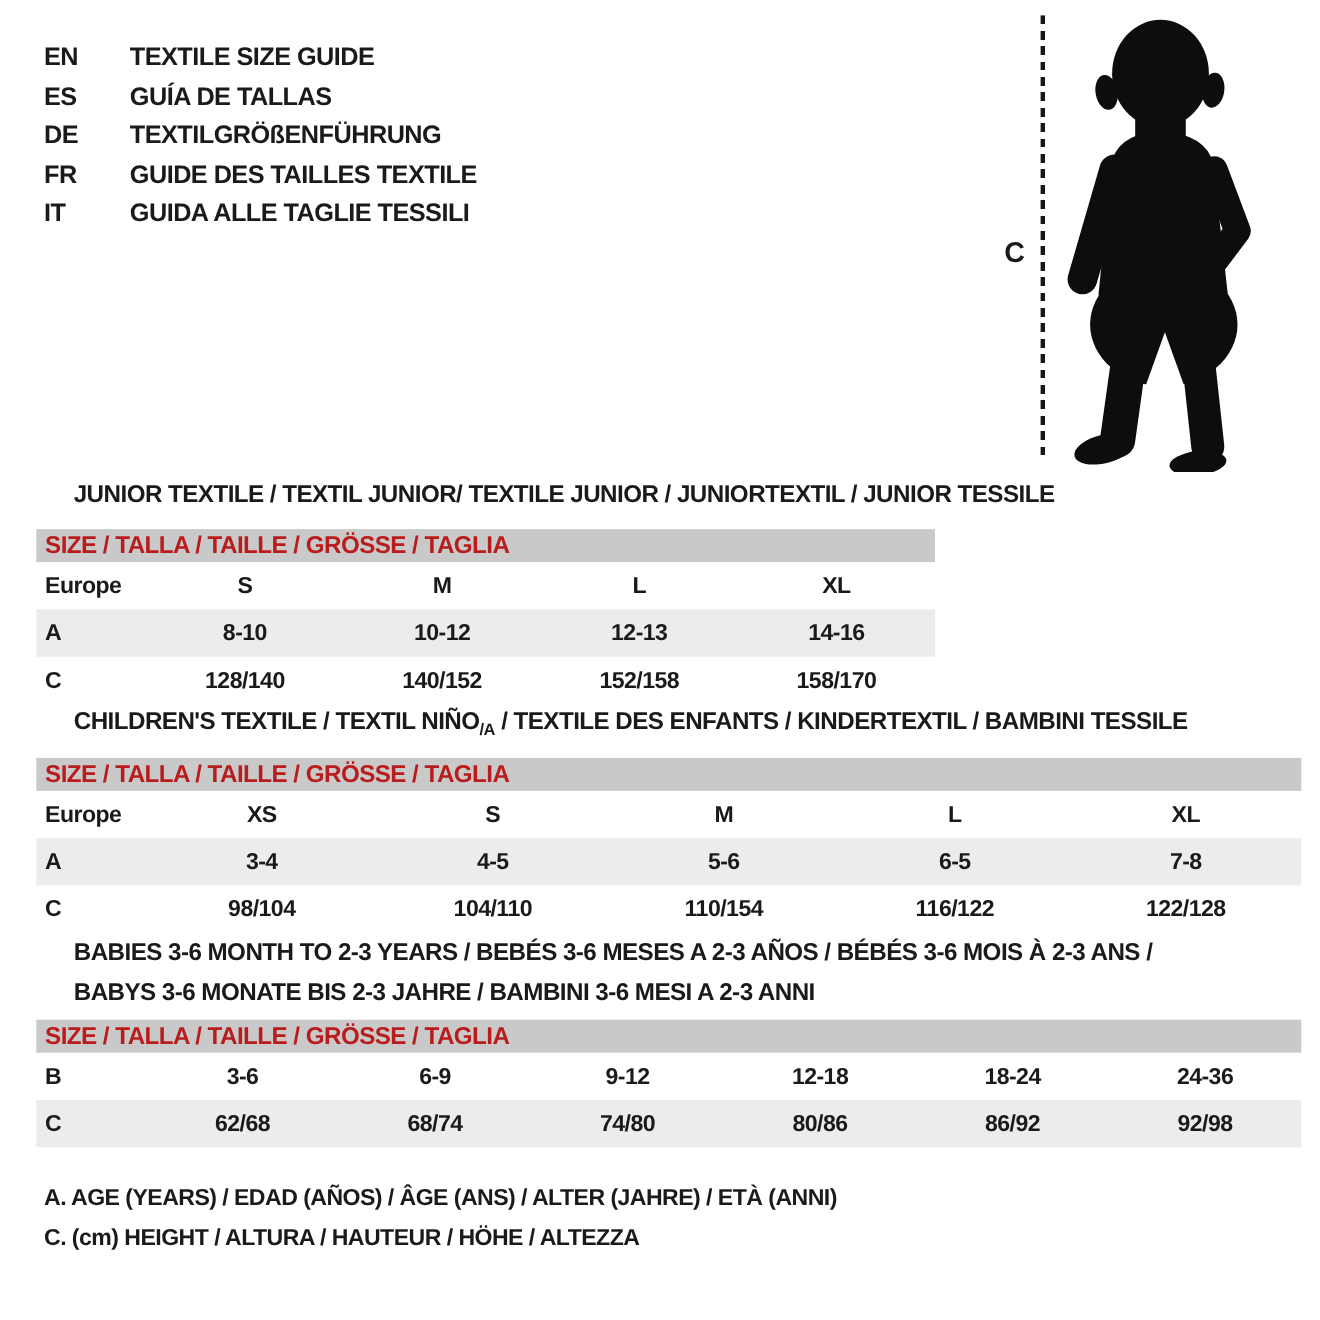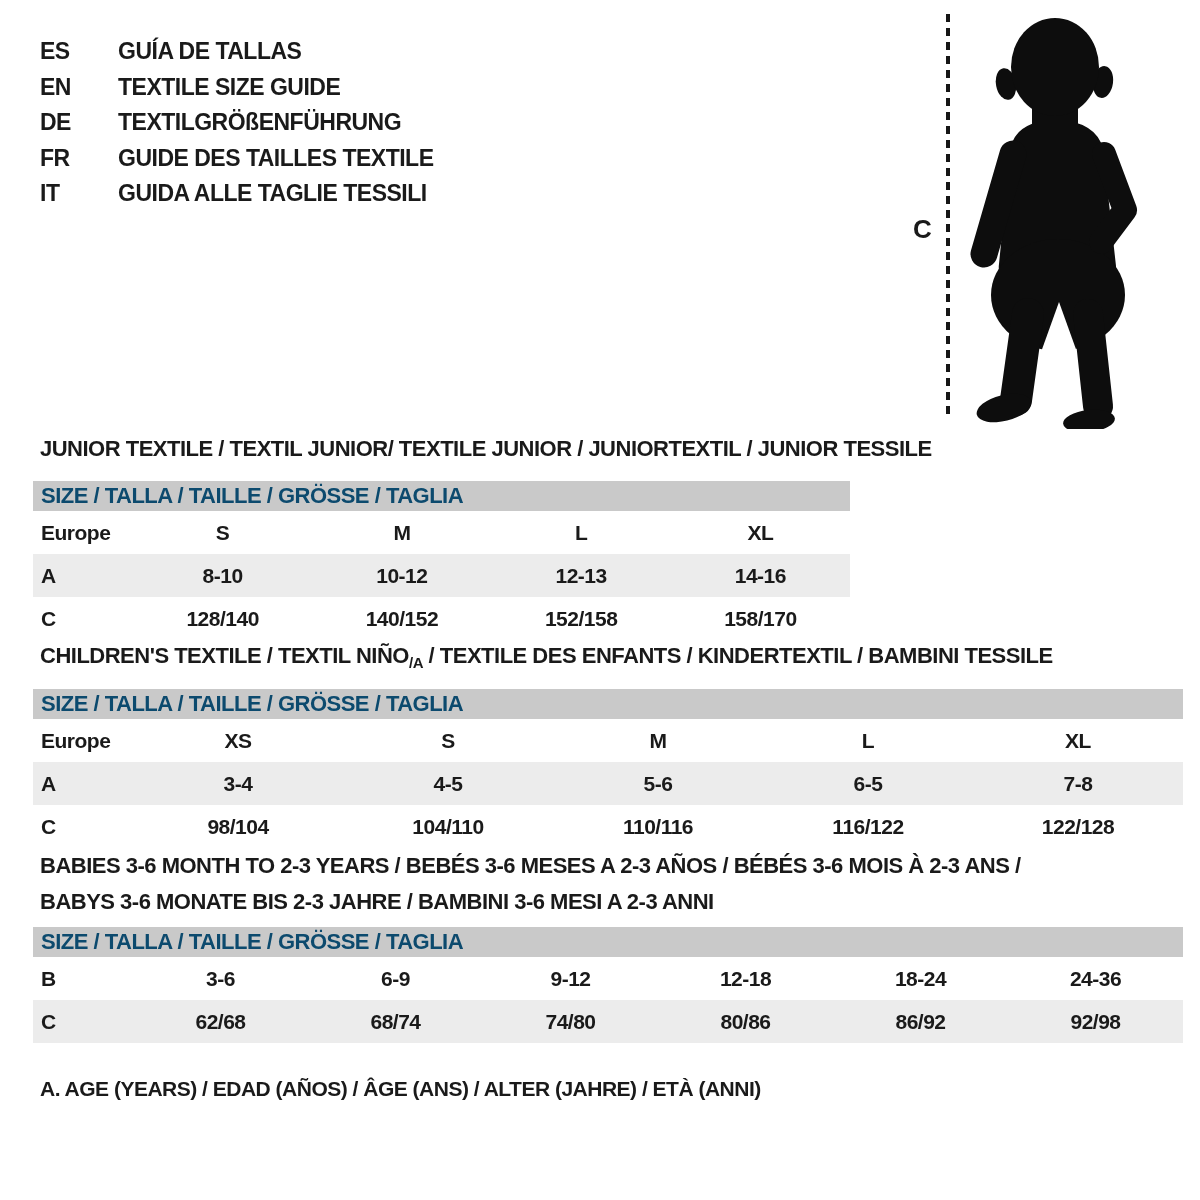--- a/index.html
+++ b/index.html
@@ -21,52 +21,52 @@
 
   
   .height-line {
     left: 946px; top: 14px; width: 4px; height: 404px;
     background: repeating-linear-gradient(to bottom, #161616 0px, #161616 8px, transparent 8px, transparent 14px);
   }
   .height-label { left: 913px; top: 214px; font-weight: bold; font-size: 26px; }
   .baby-svg { left: 958px; top: 14px; }
 
   
-  .section-title { font-weight: bold; font-size: 22px; white-space: nowrap; }
+  .section-title { font-weight: bold; font-size: 22px; white-space: nowrap; margin-left: 27px; }
   .title-sub { font-size: 15px; vertical-align: -5px; letter-spacing: -0.5px; }
 
   
   .table { left: 33px; }
   .t-junior { width: 817px; }
   .t-wide { width: 1150px; }
   .thead {
-    height: 30px; background: #c9c9c9; color: #0c4a6e;
+    height: 30px; background: #c9c9c9; color: #b91c1c;
     display: flex; align-items: center; padding-left: 8px;
     font-weight: bold; font-size: 22px;
   }
   .trow { display: flex; height: 43px; align-items: center; font-weight: bold; font-size: 21px; }
   .trow.alt { background: #ececec; }
   .tlabel { width: 100px; padding-left: 8px; }
   .tcell { flex: 1; text-align: center; }
 
   
   .legend { left: 40px; top: 1070px; }
   .legend-line { height: 37.5px; display: flex; align-items: center; font-weight: bold; font-size: 21px; white-space: nowrap; }
 </style>
 </head>
 <body>
 
 <div class="abs lang-list">
   <div class="lang-row">
+    <span class="lang-code">EN</span>
+    <span class="lang-label">TEXTILE SIZE GUIDE</span>
+  </div>
+  <div class="lang-row">
     <span class="lang-code">ES</span>
     <span class="lang-label">GUÍA DE TALLAS</span>
-  </div>
-  <div class="lang-row">
-    <span class="lang-code">EN</span>
-    <span class="lang-label">TEXTILE SIZE GUIDE</span>
   </div>
   <div class="lang-row">
     <span class="lang-code">DE</span>
     <span class="lang-label">TEXTILGRÖßENFÜHRUNG</span>
   </div>
   <div class="lang-row">
     <span class="lang-code">FR</span>
     <span class="lang-label">GUIDE DES TAILLES TEXTILE</span>
   </div>
   <div class="lang-row">
@@ -143,21 +143,21 @@
     <span class="tcell">3-4</span>
     <span class="tcell">4-5</span>
     <span class="tcell">5-6</span>
     <span class="tcell">6-5</span>
     <span class="tcell">7-8</span>
   </div>
   <div class="trow">
     <span class="tlabel">C</span>
     <span class="tcell">98/104</span>
     <span class="tcell">104/110</span>
-    <span class="tcell">110/116</span>
+    <span class="tcell">110/154</span>
     <span class="tcell">116/122</span>
     <span class="tcell">122/128</span>
   </div>
 </div>
 
 <div class="abs" style="left:40px; top:848px;">
   <div class="section-title" style="height:36px; display:flex; align-items:center;text-align:center;">BABIES 3-6 MONTH TO 2-3 YEARS / BEBÉS 3-6 MESES A 2-3 AÑOS / BÉBÉS 3-6 MOIS À 2-3 ANS /</div>
   <div class="section-title" style="height:36px; display:flex; align-items:center;">BABYS 3-6 MONATE BIS 2-3 JAHRE / BAMBINI 3-6 MESI A 2-3 ANNI</div>
 </div>
 <div class="abs table t-wide" style="top:927px;">
@@ -179,13 +179,14 @@
     <span class="tcell">68/74</span>
     <span class="tcell">74/80</span>
     <span class="tcell">80/86</span>
     <span class="tcell">86/92</span>
     <span class="tcell">92/98</span>
   </div>
 </div>
 
 <div class="abs legend">
   <div class="legend-line">A. AGE (YEARS) / EDAD (AÑOS) / ÂGE (ANS) / ALTER (JAHRE) / ETÀ (ANNI)</div>
+  <div class="legend-line">C. (cm) HEIGHT / ALTURA / HAUTEUR / HÖHE / ALTEZZA</div>
 </div>
 
 </body></html>

